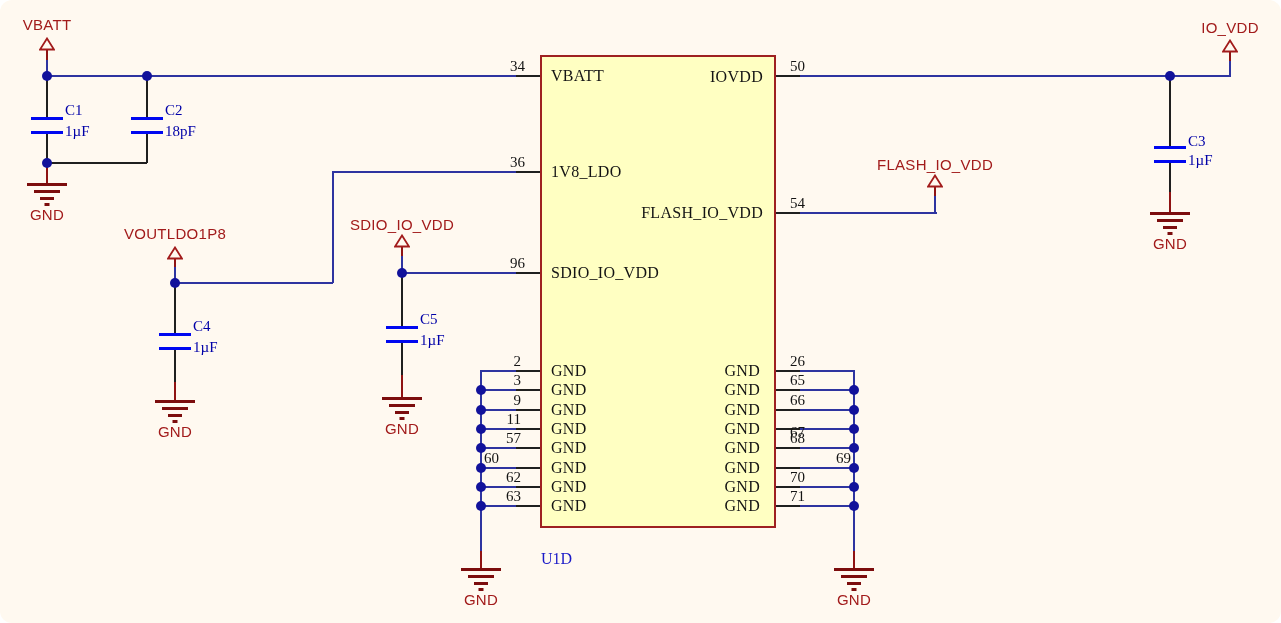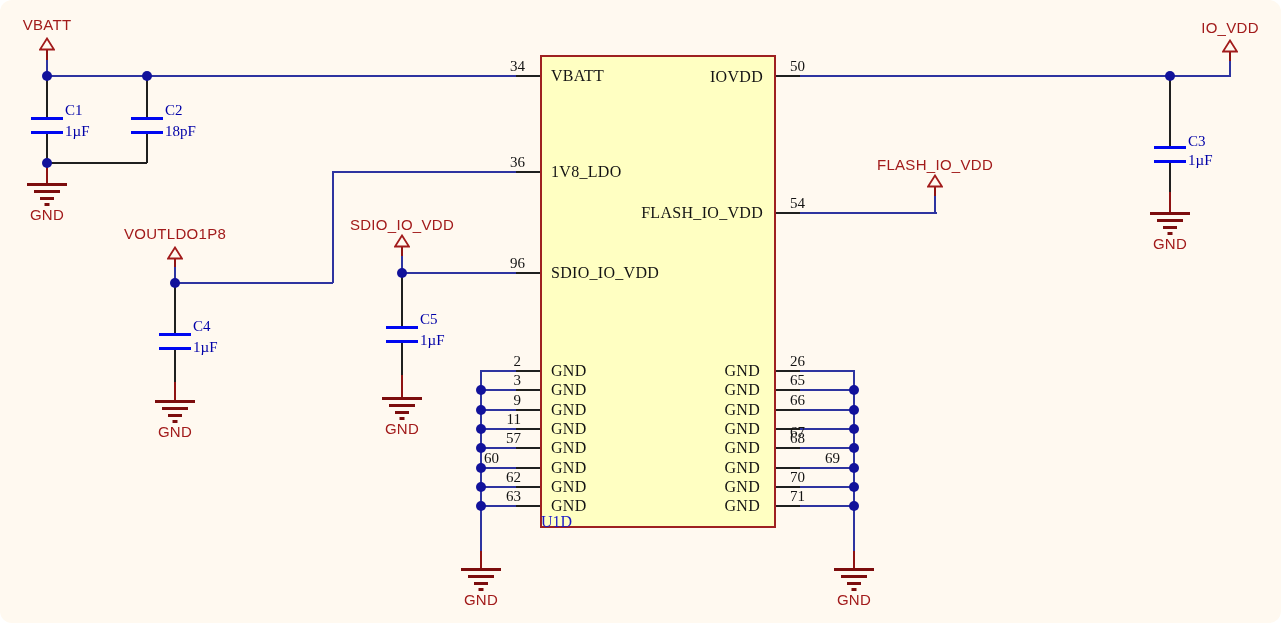--- a/index.html
+++ b/index.html
@@ -27,21 +27,21 @@
   
   .gnd{position:absolute;width:40px;height:24px;}
   .gnd i{position:absolute;left:50%;transform:translateX(-50%);height:2.6px;background:#7C0D0D;}
   .gnd .b1{top:0;width:40px;}
   .gnd .b2{top:7px;width:26px;}
   .gnd .b3{top:14px;width:14px;}
   .gnd .b4{top:20px;width:5px;}
   
   #ic{position:absolute;left:540px;top:55px;width:236px;height:473px;
       background:#FFFFC2;border:2px solid #9E2121;box-sizing:border-box;}
-  .uref{position:absolute;left:541px;top:513px;font-size:16px;color:#1A1AC8;height:18px;line-height:18px;}
+  .uref{position:absolute;left:541px;top:550px;font-size:16px;color:#1A1AC8;height:18px;line-height:18px;}
   .parrow{position:absolute;}
 </style>
 </head>
 <body>
 
 <div id="canvas">
 
   <div id="ic"></div>
   <div class="uref">U1D</div>
 
@@ -262,21 +262,21 @@
   <div class="pnum ra" style="left:481px;top:430px;width:40px;">57</div>
   <div class="pnum ra" style="left:459px;top:450px;width:40px;font-family:Liberation Serif, serif;">60</div>
   <div class="pnum ra" style="left:481px;top:469px;width:40px;">62</div>
   <div class="pnum ra" style="left:481px;top:488px;width:40px;">63</div>
 
   <div class="pnum" style="left:790px;top:353px;width:44px;">26</div>
   <div class="pnum" style="left:790px;top:372px;width:44px;">65</div>
   <div class="pnum" style="left:790px;top:392px;width:44px;">66</div>
   <div class="pnum" style="left:790px;top:424px;width:44px;">67</div>
   <div class="pnum" style="left:790px;top:430px;width:44px;">68</div>
-  <div class="pnum" style="left:796px;top:450px;width:44px;text-align:right;">69</div>
+  <div class="pnum" style="left:836px;top:450px;width:44px;">69</div>
   <div class="pnum" style="left:790px;top:469px;width:44px;">70</div>
   <div class="pnum" style="left:790px;top:488px;width:44px;">71</div>
 
   <div class="pname" style="left:551px;top:67px;">VBATT</div>
   <div class="pname" style="left:551px;top:163px;">1V8_LDO</div>
   <div class="pname" style="left:551px;top:264px;">SDIO_IO_VDD</div>
   <div class="pname ra" style="left:598px;top:68px;width:165px;">IOVDD</div>
   <div class="pname ra" style="left:598px;top:204px;width:165px;">FLASH_IO_VDD</div>
 
   <div class="pname" style="left:551px;top:362px;">GND</div>

